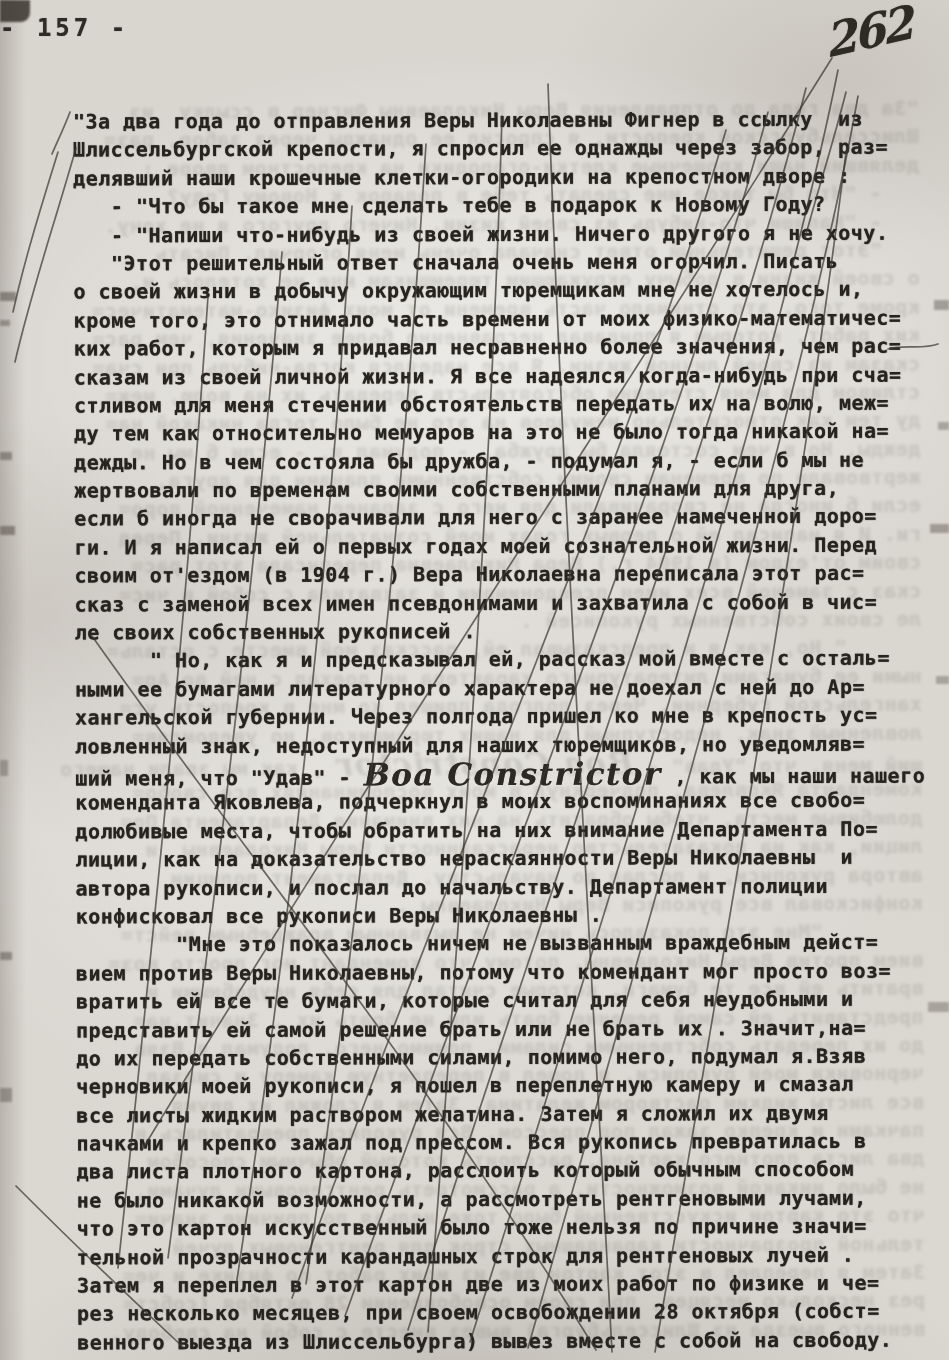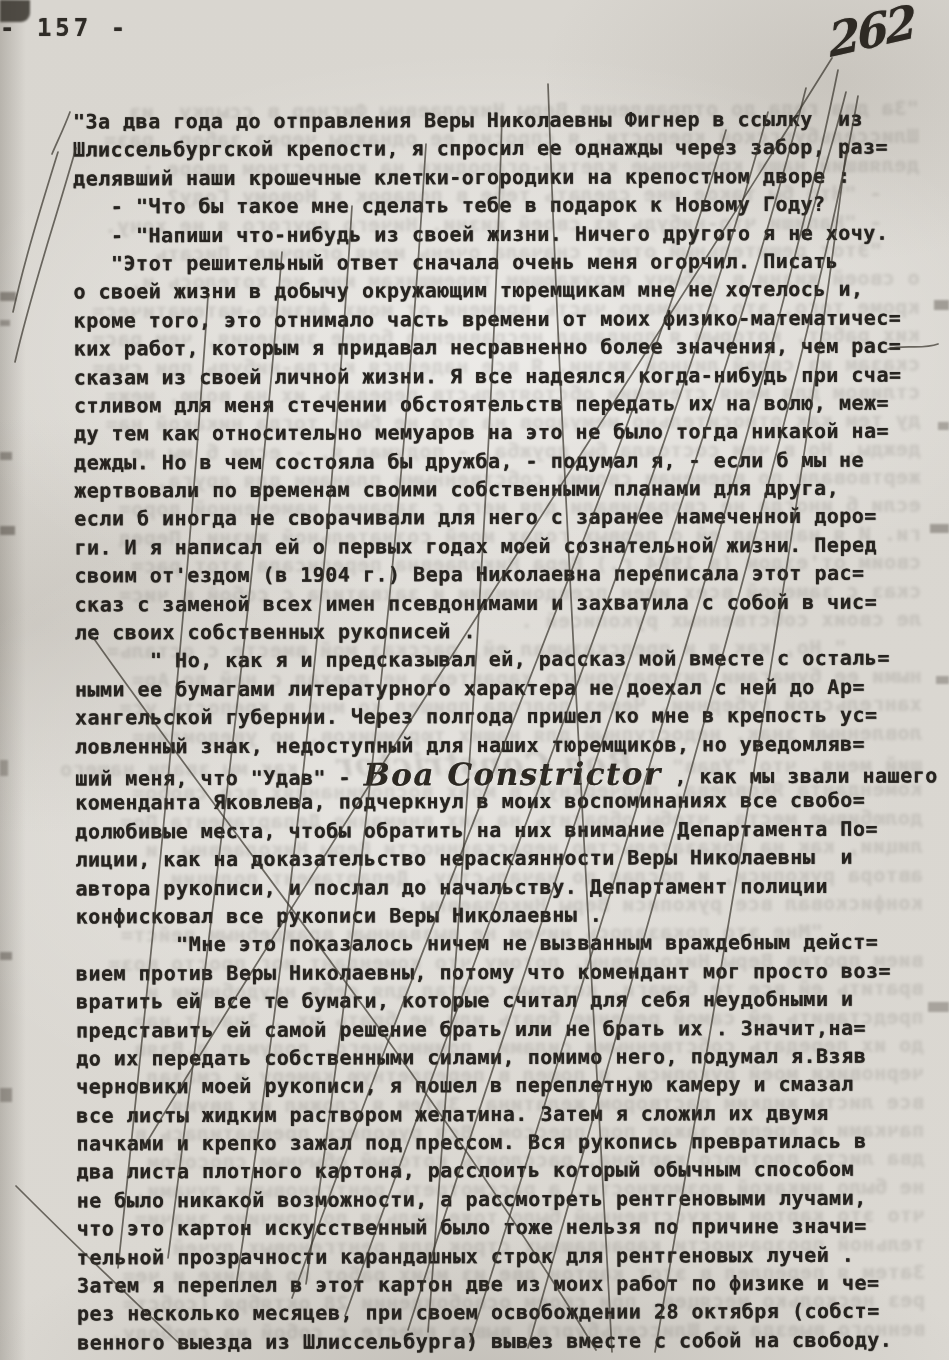--- a/index.html
+++ b/index.html
@@ -138,21 +138,21 @@
       <div class="tline">если б иногда не сворачивали для него с заранее намеченной доро=</div>
       <div class="tline">ги. И я написал ей о первых годах моей сознательной жизни. Перед</div>
       <div class="tline">своим от'ездом (в 1904 г.) Вера Николаевна переписала этот рас=</div>
       <div class="tline">сказ с заменой всех имен псевдонимами и захватила с собой в чис=</div>
       <div class="tline">ле своих собственных рукописей .</div>
       <div class="tline">      " Но, как я и предсказывал ей, рассказ мой вместе с осталь=</div>
       <div class="tline">ными ее бумагами литературного характера не доехал с ней до Ар=</div>
       <div class="tline">хангельской губернии. Через полгода пришел ко мне в крепость ус=</div>
       <div class="tline">ловленный знак, недоступный для наших тюремщиков, но уведомляв=</div>
     </div>
-  <div class="tline"><span>ший меня, что "Удав" - </span><span class="hand">Boa Constrictor</span><span> , как мы звали нашего</span></div>
+  <div class="tline"><span>ший меня, что "Удав" - </span><span class="hand">Boa Constrictor</span><span> , как мы наши нашего</span></div>
   <div id="lines-b">
       <div class="tline">коменданта Яковлева, подчеркнул в моих воспоминаниях все свобо=</div>
       <div class="tline">долюбивые места, чтобы обратить на них внимание Департамента По=</div>
       <div class="tline">лиции, как на доказательство нераскаянности Веры Николаевны  и</div>
       <div class="tline">автора рукописи, и послал до начальству. Департамент полиции</div>
       <div class="tline">конфисковал все рукописи Веры Николаевны .</div>
       <div class="tline">        "Мне это показалось ничем не вызванным враждебным дейст=</div>
       <div class="tline">вием против Веры Николаевны, потому что комендант мог просто воз=</div>
       <div class="tline">вратить ей все те бумаги, которые считал для себя неудобными и</div>
       <div class="tline">представить ей самой решение брать или не брать их . Значит,на=</div>

